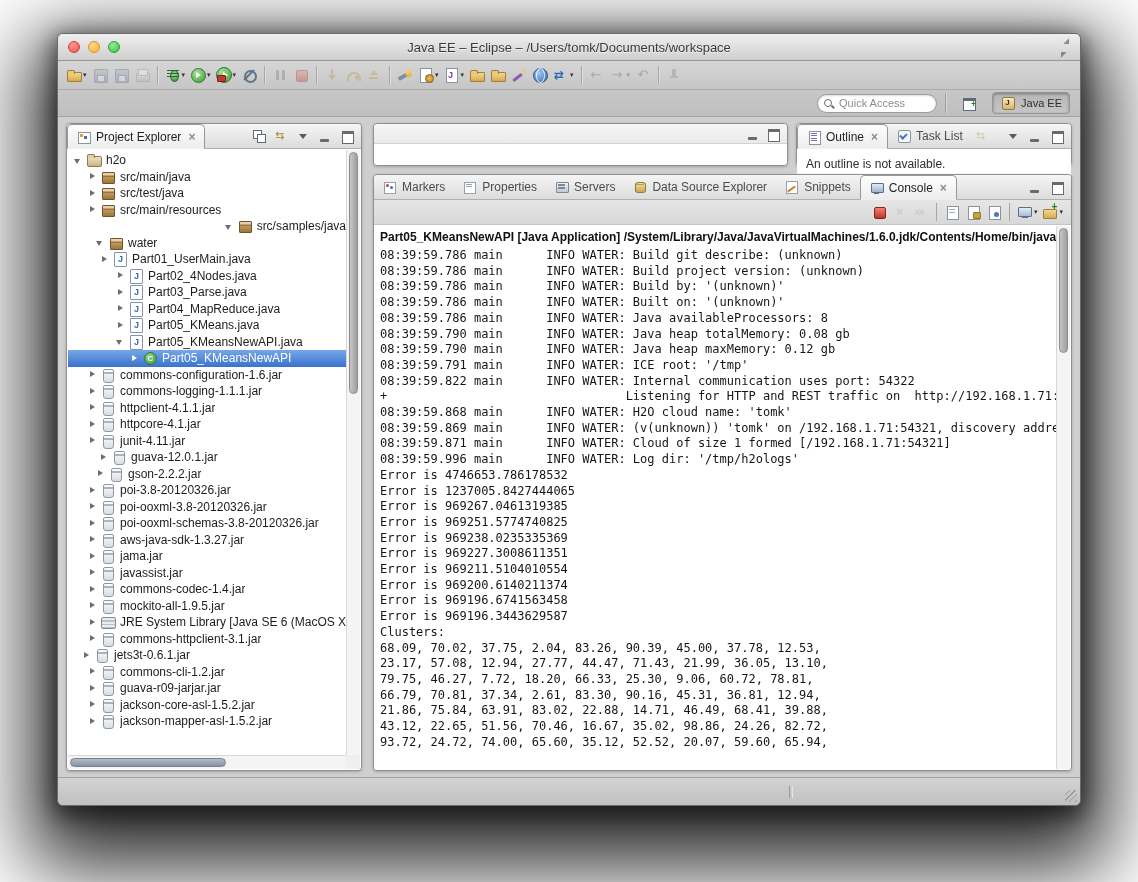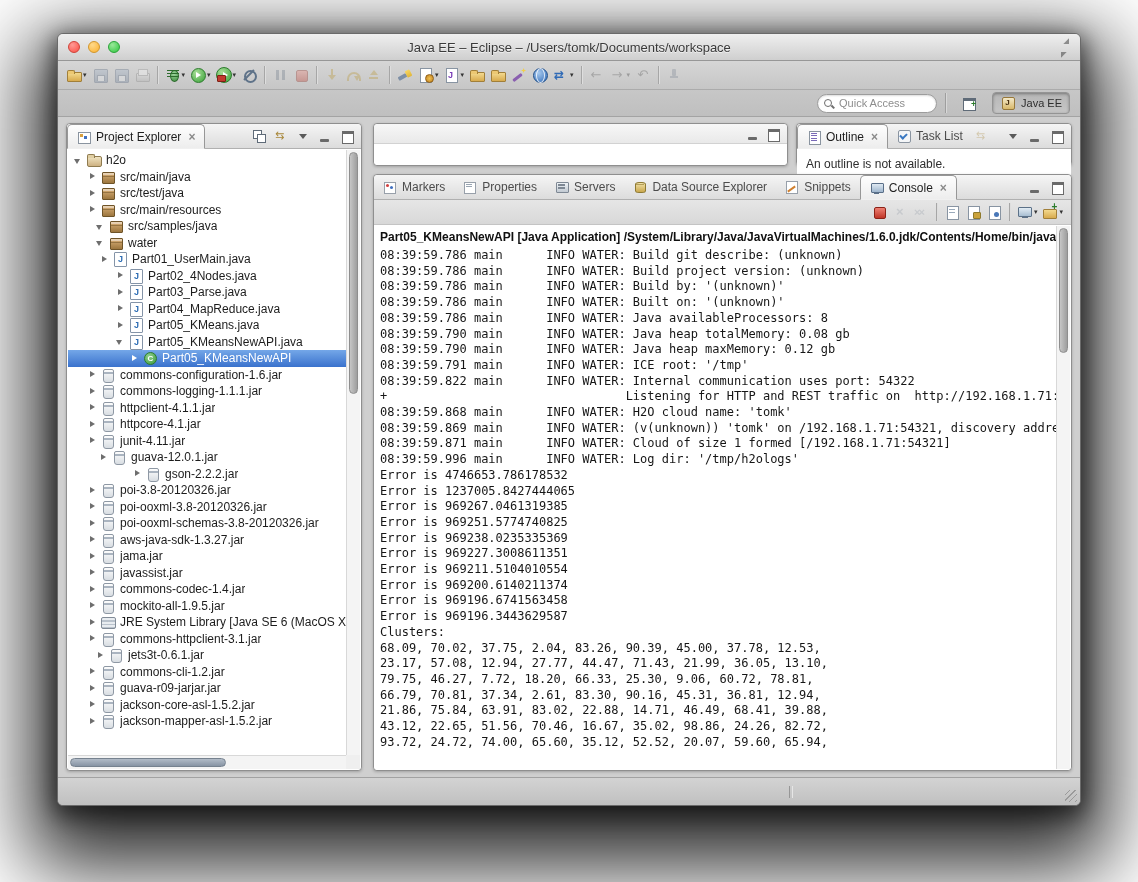--- a/index.html
+++ b/index.html
@@ -452,21 +452,21 @@
                 <div class="trow" style="padding-left: 20px;">
                   <span class="arrow collapsed"></span>
                   <span class="ticon ticon-src"></span>
                   <span class="tlabel">src/test/java</span>
                 </div>
                 <div class="trow" style="padding-left: 20px;">
                   <span class="arrow collapsed"></span>
                   <span class="ticon ticon-src"></span>
                   <span class="tlabel">src/main/resources</span>
                 </div>
-                <div class="trow" style="padding-left: 28px;">
+                <div class="trow" style="padding-left: 28px; justify-content: flex-end;">
                   <span class="arrow expanded"></span>
                   <span class="ticon ticon-src"></span>
                   <span class="tlabel">src/samples/java</span>
                 </div>
                 <div class="trow" style="padding-left: 28px;">
                   <span class="arrow expanded"></span>
                   <span class="ticon ticon-package"></span>
                   <span class="tlabel">water</span>
                 </div>
                 <div class="trow" style="padding-left: 32px;">
@@ -527,21 +527,21 @@
                 <div class="trow" style="padding-left: 20px;">
                   <span class="arrow collapsed"></span>
                   <span class="ticon ticon-jar"></span>
                   <span class="tlabel">junit-4.11.jar</span>
                 </div>
                 <div class="trow" style="padding-left: 31px;">
                   <span class="arrow collapsed"></span>
                   <span class="ticon ticon-jar"></span>
                   <span class="tlabel">guava-12.0.1.jar</span>
                 </div>
-                <div class="trow" style="padding-left: 17px; margin-left: 48px;">
+                <div class="trow" style="padding-left: 28px;">
                   <span class="arrow collapsed"></span>
                   <span class="ticon ticon-jar"></span>
                   <span class="tlabel">gson-2.2.2.jar</span>
                 </div>
                 <div class="trow" style="padding-left: 20px;">
                   <span class="arrow collapsed"></span>
                   <span class="ticon ticon-jar"></span>
                   <span class="tlabel">poi-3.8-20120326.jar</span>
                 </div>
                 <div class="trow" style="padding-left: 20px;">
@@ -582,21 +582,21 @@
                 <div class="trow" style="padding-left: 20px;">
                   <span class="arrow collapsed"></span>
                   <span class="ticon ticon-jre"></span>
                   <span class="tlabel">JRE System Library [Java SE 6 (MacOS X De</span>
                 </div>
                 <div class="trow" style="padding-left: 20px;">
                   <span class="arrow collapsed"></span>
                   <span class="ticon ticon-jar"></span>
                   <span class="tlabel">commons-httpclient-3.1.jar</span>
                 </div>
-                <div class="trow" style="padding-left: 28px;">
+                <div class="trow" style="padding-left: 14px;">
                   <span class="arrow collapsed"></span>
                   <span class="ticon ticon-jar"></span>
                   <span class="tlabel">jets3t-0.6.1.jar</span>
                 </div>
                 <div class="trow" style="padding-left: 20px;">
                   <span class="arrow collapsed"></span>
                   <span class="ticon ticon-jar"></span>
                   <span class="tlabel">commons-cli-1.2.jar</span>
                 </div>
                 <div class="trow" style="padding-left: 20px;">

